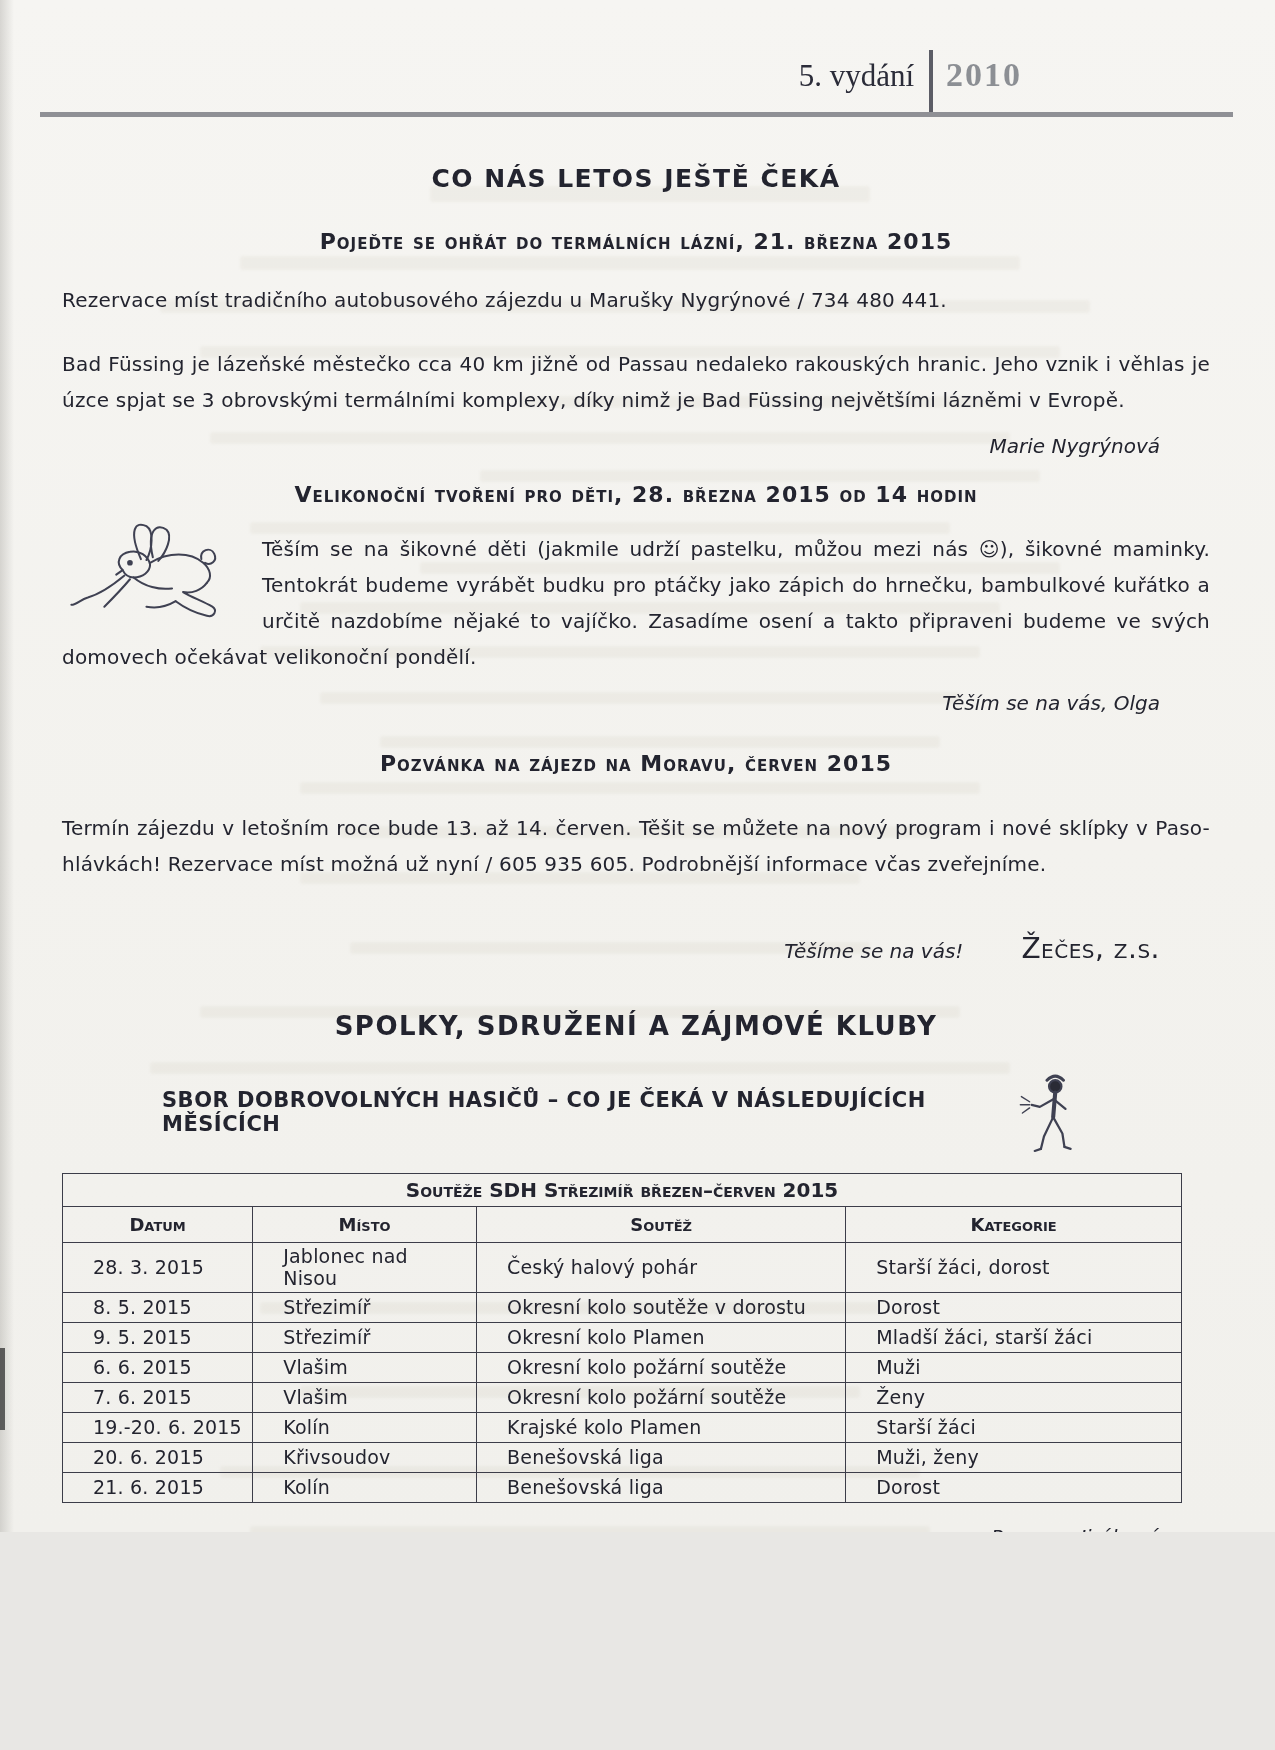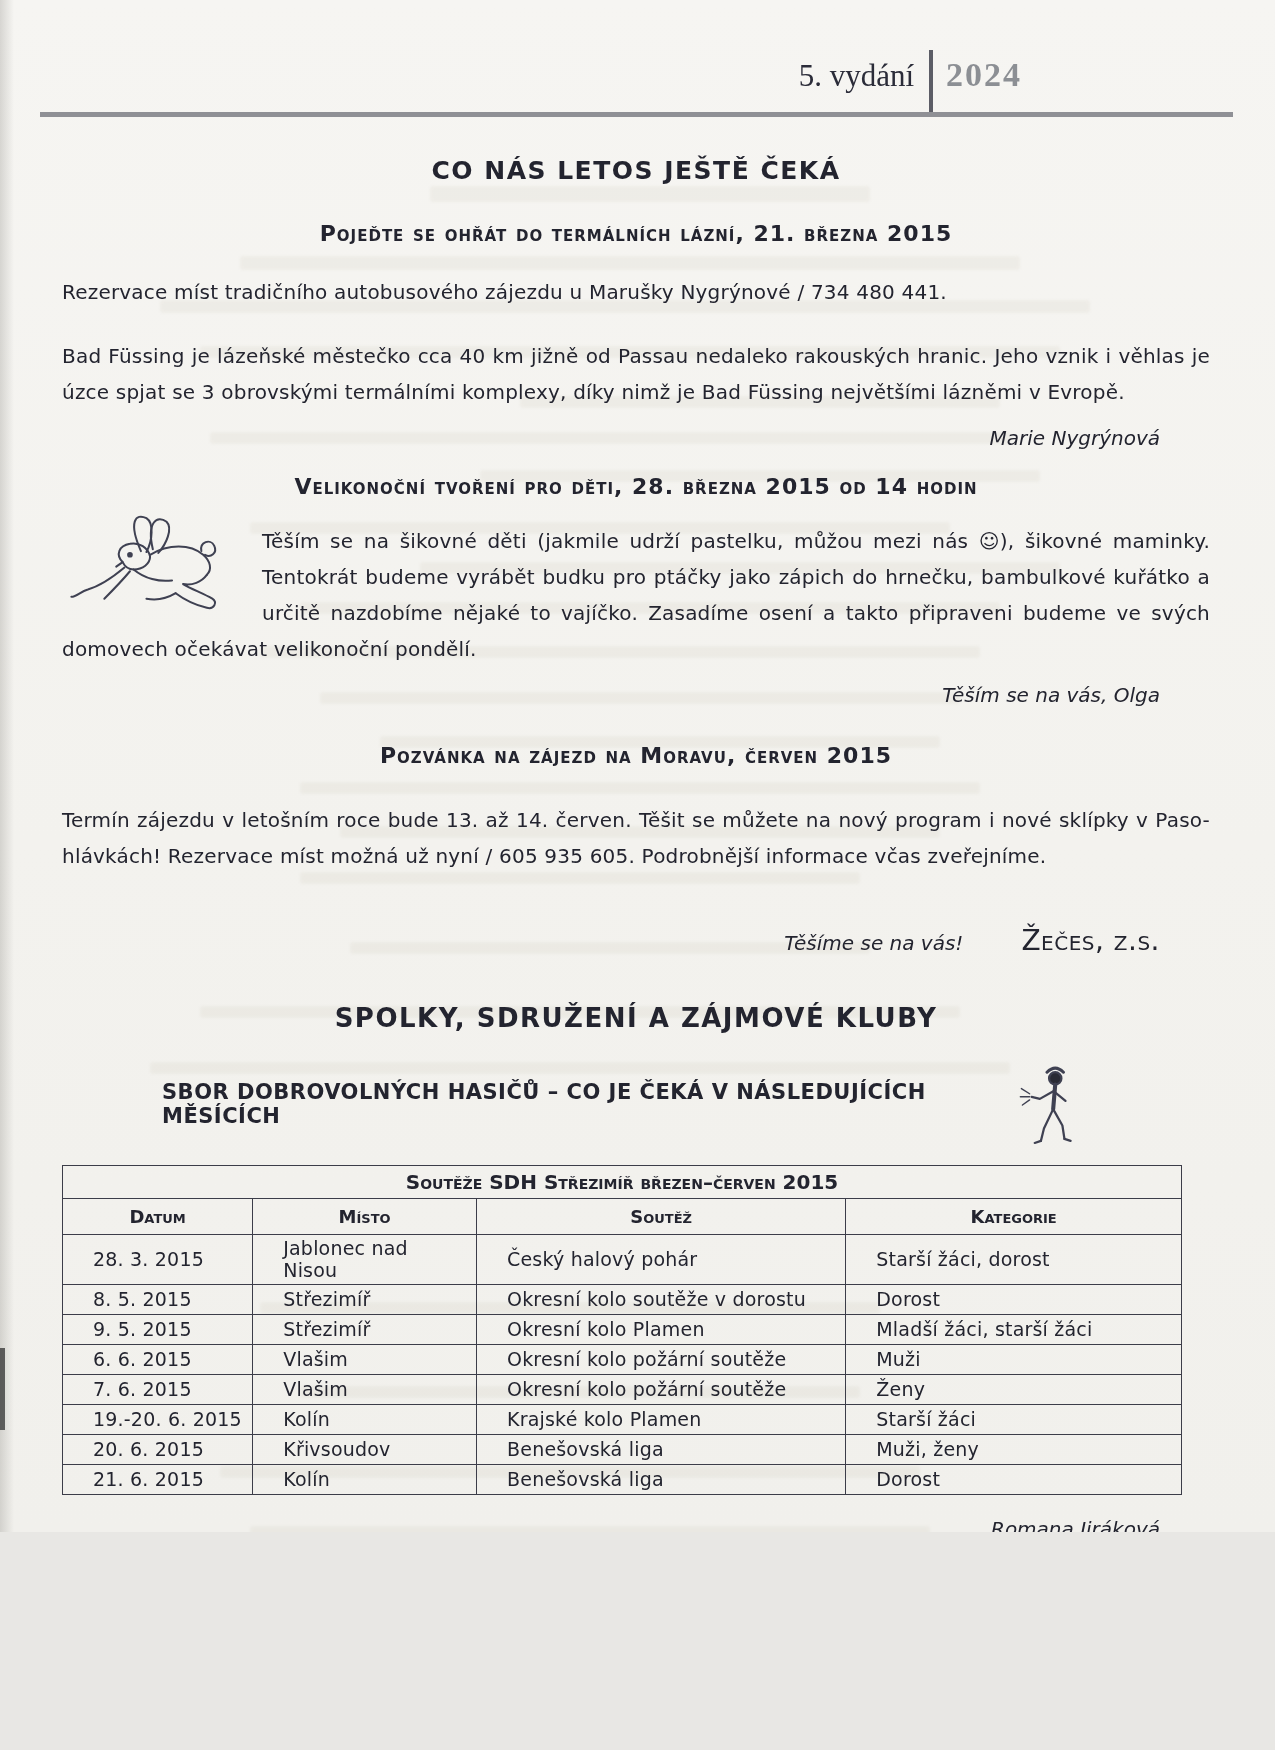--- a/index.html
+++ b/index.html
@@ -19,21 +19,21 @@
   }
   
   .hdr{position:absolute;top:50px;right:253px;display:flex;align-items:flex-start;z-index:3;}
   .hdr-edition{font-family:"Liberation Serif","DejaVu Serif",serif;font-size:31px;color:#2b2c39;padding-top:8px;}
   .hdr-bar{width:4px;height:62px;background:#5c5d66;margin:0 13px 0 15px;}
   .hdr-year{font-family:"Liberation Serif","DejaVu Serif",serif;font-weight:bold;font-size:34px;color:#8c8f94;letter-spacing:2px;padding-top:6px;}
   .rule{position:absolute;left:40px;width:1193px;height:5px;background:#8f9095;z-index:3;}
   .rule-top{top:112px;}
   .rule-bottom{top:1592px;}
   
-  .content{position:absolute;top:130px;left:62px;width:1148px;z-index:3;}
+  .content{position:absolute;top:138px;left:62px;width:1148px;z-index:3;}
   .title-main{text-align:center;font-size:25px;font-weight:bold;letter-spacing:1.5px;margin:26px 0 0 0;}
   .head-sc{text-align:center;font-size:22px;font-weight:bold;font-variant-caps:small-caps;letter-spacing:1px;margin:36px 0 0 0;}
   p.body{font-size:20px;line-height:1.8;margin:28px 0 0 0;letter-spacing:.2px;}
   p.just{text-align:justify;}
   .sig{font-style:italic;font-size:20px;text-align:right;margin:16px 50px 0 0;}
   .close-line{display:flex;justify-content:flex-end;gap:58px;align-items:baseline;margin:24px 50px 0 0;}
   .close-thanks{font-style:italic;font-size:20px;}
   .close-org{font-weight:normal;font-size:28px;font-variant-caps:small-caps;letter-spacing:.5px;margin-top:26px;}
   .rabbit{float:left;width:178px;height:108px;margin:10px 22px 4px 0;}
   .spolky{text-align:center;font-size:26px;font-weight:bold;letter-spacing:1.5px;margin:46px 0 0 0;}
@@ -81,21 +81,21 @@
   <div class="ghost" style="left:150px;top:1062px;width:860px;height:12px"></div>
   <div class="ghost" style="left:260px;top:1302px;width:620px;height:12px"></div>
   <div class="ghost" style="left:300px;top:1386px;width:560px;height:12px"></div>
   <div class="ghost" style="left:220px;top:1466px;width:700px;height:12px"></div>
   <div class="ghost" style="left:250px;top:1526px;width:680px;height:12px"></div>
   <div class="edge-mark"></div>
 
   <div class="hdr">
     <span class="hdr-edition">5. vydání</span>
     <span class="hdr-bar"></span>
-    <span class="hdr-year">2024</span>
+    <span class="hdr-year">2010</span>
   </div>
   <div class="rule rule-top"></div>
 
   <div class="content">
 
     <div class="title-main">CO NÁS LETOS JEŠTĚ ČEKÁ</div>
 
     <div class="head-sc">Pojeďte se ohřát do termálních lázní, 21. března 2015</div>
     <p class="body">Rezervace míst tradičního autobusového zájezdu u Marušky Nygrýnové / 734 480 441.</p>
     <p class="body just">Bad Füssing je lázeňské městečko cca 40 km jižně od Passau nedaleko rakouských hranic. Jeho vznik i věhlas je úzce spjat se 3 obrovskými termálními komplexy, díky nimž je Bad Füssing největšími lázněmi v Evropě.</p>

